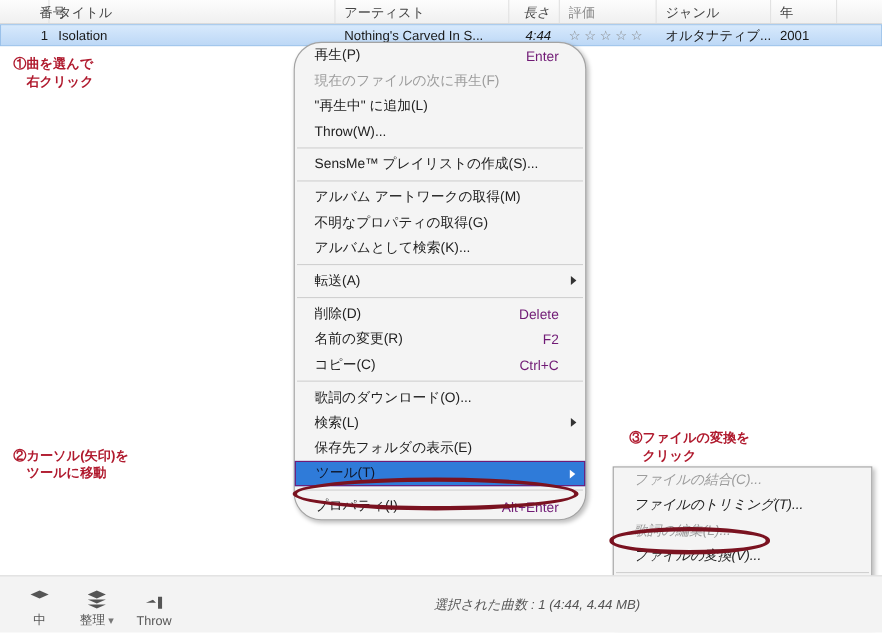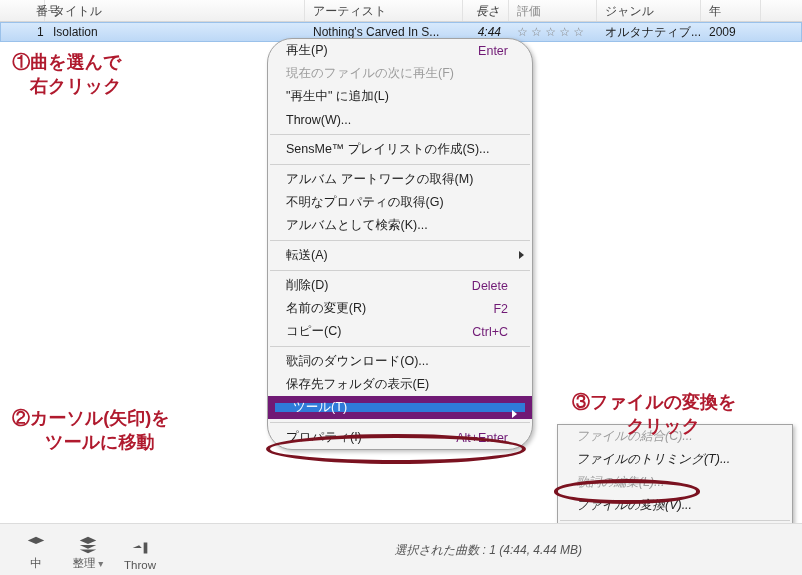--- a/index.html
+++ b/index.html
@@ -18,33 +18,33 @@
   .c-title  { width: 260px; }
   .c-artist { width: 158px; }
   .c-length { width: 46px; text-align:right;font-style:italic; }
   .c-rating { width: 88px; color:#888; }
   .c-genre  { width: 104px; }
   .c-year   { width: 60px; }
 
   
   .menu { position:absolute; background:#f4f4f4; border:1px solid #a3a3a3; box-shadow:2px 2px 4px rgba(0,0,0,.25); font-size:12.5px; }
   .menu .mi { display:flex; justify-content:space-between; align-items:center; padding:4px 24px 4px 18px; height:23px; white-space:nowrap; cursor:default; position:relative; }
-  .menu .mi.hl { background:#2f7bd9; color:#ffffff; border:7px solid #701a75; }
+  .menu .mi.hl { background:#2f7bd9; color:#0f172a; border:1px solid #701a75; }
   .menu .mi.dis { color:#9c9c9c; }
   .menu .sep { height:1px; margin:3px 2px; background:#d0d0d0; }
   .menu .shortcut { color:#701a75; margin-left:30px; }
   .menu .arrow { position:absolute; right:8px; top:7px; width:0; height:0; border-top:4px solid transparent; border-bottom:4px solid transparent; border-left:5px solid #333; }
   .menu .mi.hl .arrow { border-left-color:#fff; }
 
   .menu1 { left:267px; top:38px; width:266px;border-radius:25px; }
   .menu2 { left:557px; top:424px; width:236px;font-style:italic; }
   .menu2 .shortcut { margin-left:18px; }
 
   
-  .anno { position:absolute; color:#b01a2e; font-weight:700; font-size:18px; line-height:1.35;text-align:center; }
+  .anno { position:absolute; color:#b01a2e; font-weight:700; font-size:12px; line-height:1.35; }
   .anno1 { left:12px; top:50px; }
   .anno2 { left:12px; top:406px; }
   .anno3 { left:572px; top:390px; }
 
   
   .circle { position:absolute; border:4px solid #7a1220; border-radius:50%/50%; }
   .circ1 { left:266px; top:434px; width:260px; height:30px; border-radius:130px/15px; }
   .circ2 { left:554px; top:479px; width:146px; height:25px; border-radius:73px/12px; }
 
   
@@ -69,21 +69,21 @@
     <div class="th c-year">年</div>
   </div>
   <div class="tbody">
     <div class="trow">
       <div class="td c-num">1</div>
       <div class="td c-title">Isolation</div>
       <div class="td c-artist">Nothing's Carved In S...</div>
       <div class="td c-length">4:44</div>
       <div class="td c-rating">☆ ☆ ☆ ☆ ☆</div>
       <div class="td c-genre">オルタナティブ...</div>
-      <div class="td c-year">2009</div>
+      <div class="td c-year">2001</div>
     </div>
   </div>
 </div>
 
 <div class="menu menu1">
   <div class="mi">
     <span>再生(P)</span>
     <span class="shortcut">Enter</span>
   </div>
   <div class="mi dis">
@@ -123,20 +123,24 @@
     <span>名前の変更(R)</span>
     <span class="shortcut">F2</span>
   </div>
   <div class="mi">
     <span>コピー(C)</span>
     <span class="shortcut">Ctrl+C</span>
   </div>
   <div class="sep"></div>
   <div class="mi">
     <span>歌詞のダウンロード(O)...</span>
+  </div>
+  <div class="mi">
+    <span>検索(L)</span>
+    <span class="arrow"></span>
   </div>
   <div class="mi">
     <span>保存先フォルダの表示(E)</span>
   </div>
   <div class="mi hl">
     <span>ツール(T)</span>
     <span class="arrow"></span>
   </div>
   <div class="sep"></div>
   <div class="mi">

